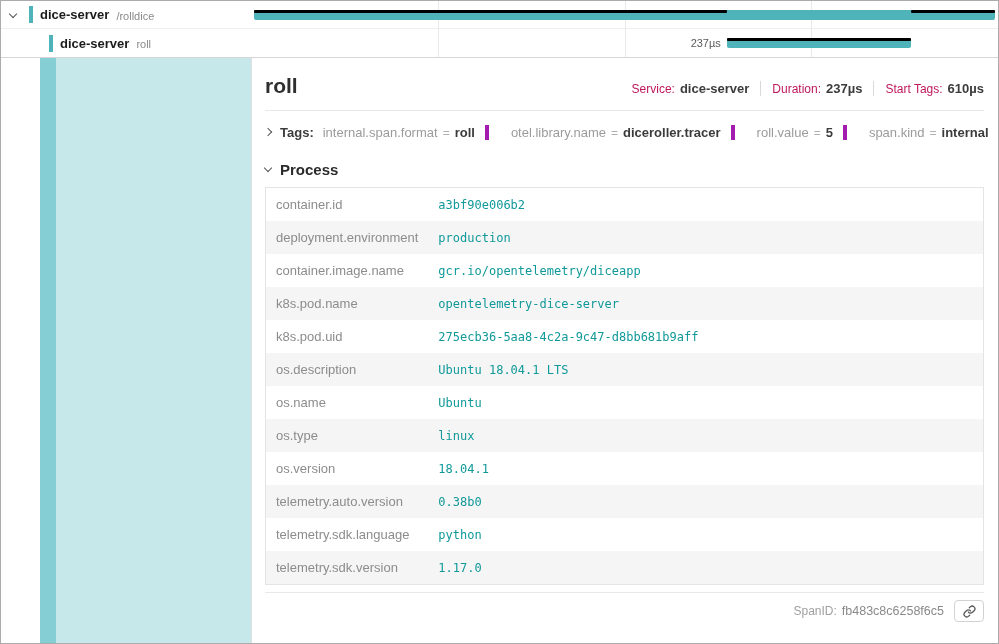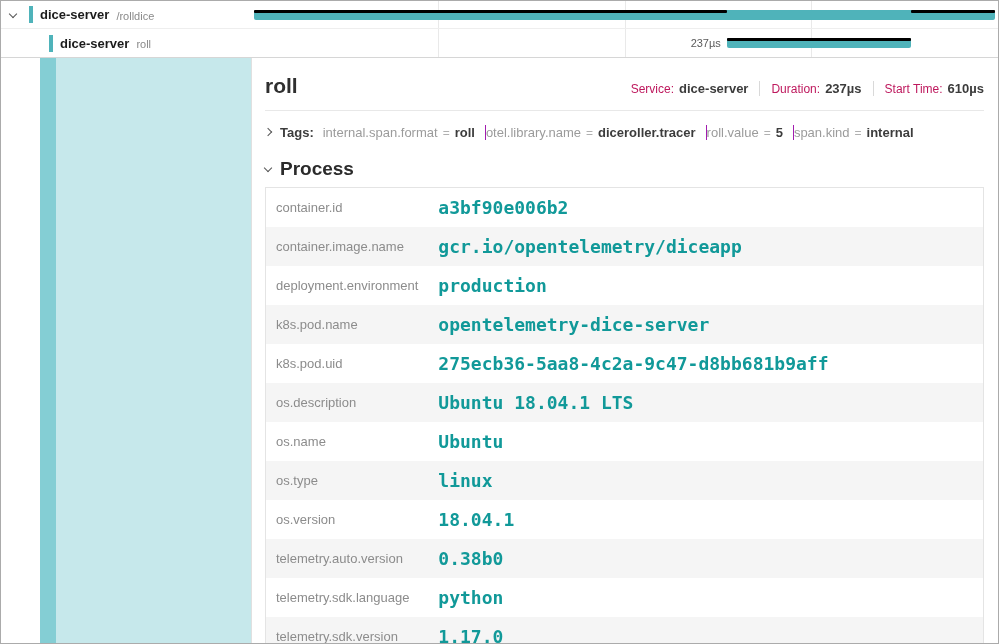--- a/index.html
+++ b/index.html
@@ -40,33 +40,33 @@
 .overview{display:flex;align-items:baseline;}
 .ov-item{display:flex;align-items:baseline;white-space:nowrap;}
 .ov-item + .ov-item{border-left:1px solid #d9d9d9;margin-left:11px;padding-left:11px;}
 .ov-label{font-size:12px;color:#be185d;margin-right:5px;}
 .ov-value{font-size:13px;font-weight:bold;color:#3c3c3c;}
 
 .tags-row{display:flex;align-items:center;margin-top:10px;height:22px;}
 .chev-cell{width:15px;flex:none;display:flex;align-items:center;}
 .tags-label{font-size:13px;font-weight:bold;color:#3c3c3c;margin-right:9px;white-space:nowrap;}
 .tag-item{display:flex;align-items:baseline;white-space:nowrap;font-size:13px;}
-.tag-item + .tag-item{border-left:1px solid #a21caf;margin-left:10px;padding-left:0;}
+.tag-item + .tag-item{border-left:4px solid #a21caf;margin-left:10px;padding-left:22px;}
 .tag-key{color:#9b9b9b;}
 .tag-eq{color:#b0b0b0;margin:0 5px;font-size:12px;}
 .tag-value{color:#3c3c3c;font-weight:bold;}
 
 .process-header{display:flex;align-items:center;margin-top:17px;height:18px;}
-.process-label{font-size:19px;font-weight:bold;color:#2b2b2b;margin-left:9px;}
+.process-label{font-size:15px;font-weight:bold;color:#2b2b2b;margin-left:9px;}
 
 .kv-table{width:100%;border-collapse:collapse;margin-top:9px;border:1px solid #e4e4e4;}
 .kv-table tr:nth-child(even){background:#f5f5f5;}
 .kv-table td{padding:9px 10px;vertical-align:middle;}
 .kv-key{color:#8c8c8c;font-size:13px;width:160px;}
-.kv-value{font-family:"DejaVu Sans Mono","Liberation Mono",monospace;font-size:18px;color:#119999;font-weight:bold;}
+.kv-value{font-family:"DejaVu Sans Mono","Liberation Mono",monospace;font-size:12px;color:#119999;font-weight:normal;}
 
 .detail-footer{margin-top:7px;border-top:1px solid #e8e8e8;padding-top:7px;display:flex;justify-content:flex-end;align-items:center;}
 .spanid-label{font-size:12px;color:#a0a0a0;margin-right:5px;}
 .spanid-value{font-size:12.5px;color:#8a8a8a;}
 .link-btn{margin-left:10px;width:30px;height:22px;border:1px solid #d2d2d2;border-radius:4px;background:#fff;display:flex;align-items:center;justify-content:center;cursor:pointer;padding:0;}
 </style>
 </head>
 <body>
 
 <div class="timeline">
@@ -114,21 +114,21 @@
     <div class="overview">
       <div class="ov-item">
         <span class="ov-label">Service:</span>
         <span class="ov-value">dice-server</span>
       </div>
       <div class="ov-item">
         <span class="ov-label">Duration:</span>
         <span class="ov-value">237µs</span>
       </div>
       <div class="ov-item">
-        <span class="ov-label">Start Time:</span>
+        <span class="ov-label">Start Tags:</span>
         <span class="ov-value">610µs</span>
       </div>
     </div>
   </div>
 
   <div class="tags-row">
     <span class="chev-cell">
         <span class="chev right"></span>
       </span>
     <span class="tags-label">Tags:</span>
@@ -161,26 +161,26 @@
     <span class="process-label">Process</span>
   </div>
 
   <table class="kv-table">
     <tbody>
       <tr>
         <td class="kv-key">container.id</td>
         <td class="kv-value">a3bf90e006b2</td>
       </tr>
       <tr>
+        <td class="kv-key">deployment.environment</td>
+        <td class="kv-value">production</td>
+      </tr>
+      <tr>
         <td class="kv-key">container.image.name</td>
         <td class="kv-value">gcr.io/opentelemetry/diceapp</td>
-      </tr>
-      <tr>
-        <td class="kv-key">deployment.environment</td>
-        <td class="kv-value">production</td>
       </tr>
       <tr>
         <td class="kv-key">k8s.pod.name</td>
         <td class="kv-value">opentelemetry-dice-server</td>
       </tr>
       <tr>
         <td class="kv-key">k8s.pod.uid</td>
         <td class="kv-value">275ecb36-5aa8-4c2a-9c47-d8bb681b9aff</td>
       </tr>
       <tr>

